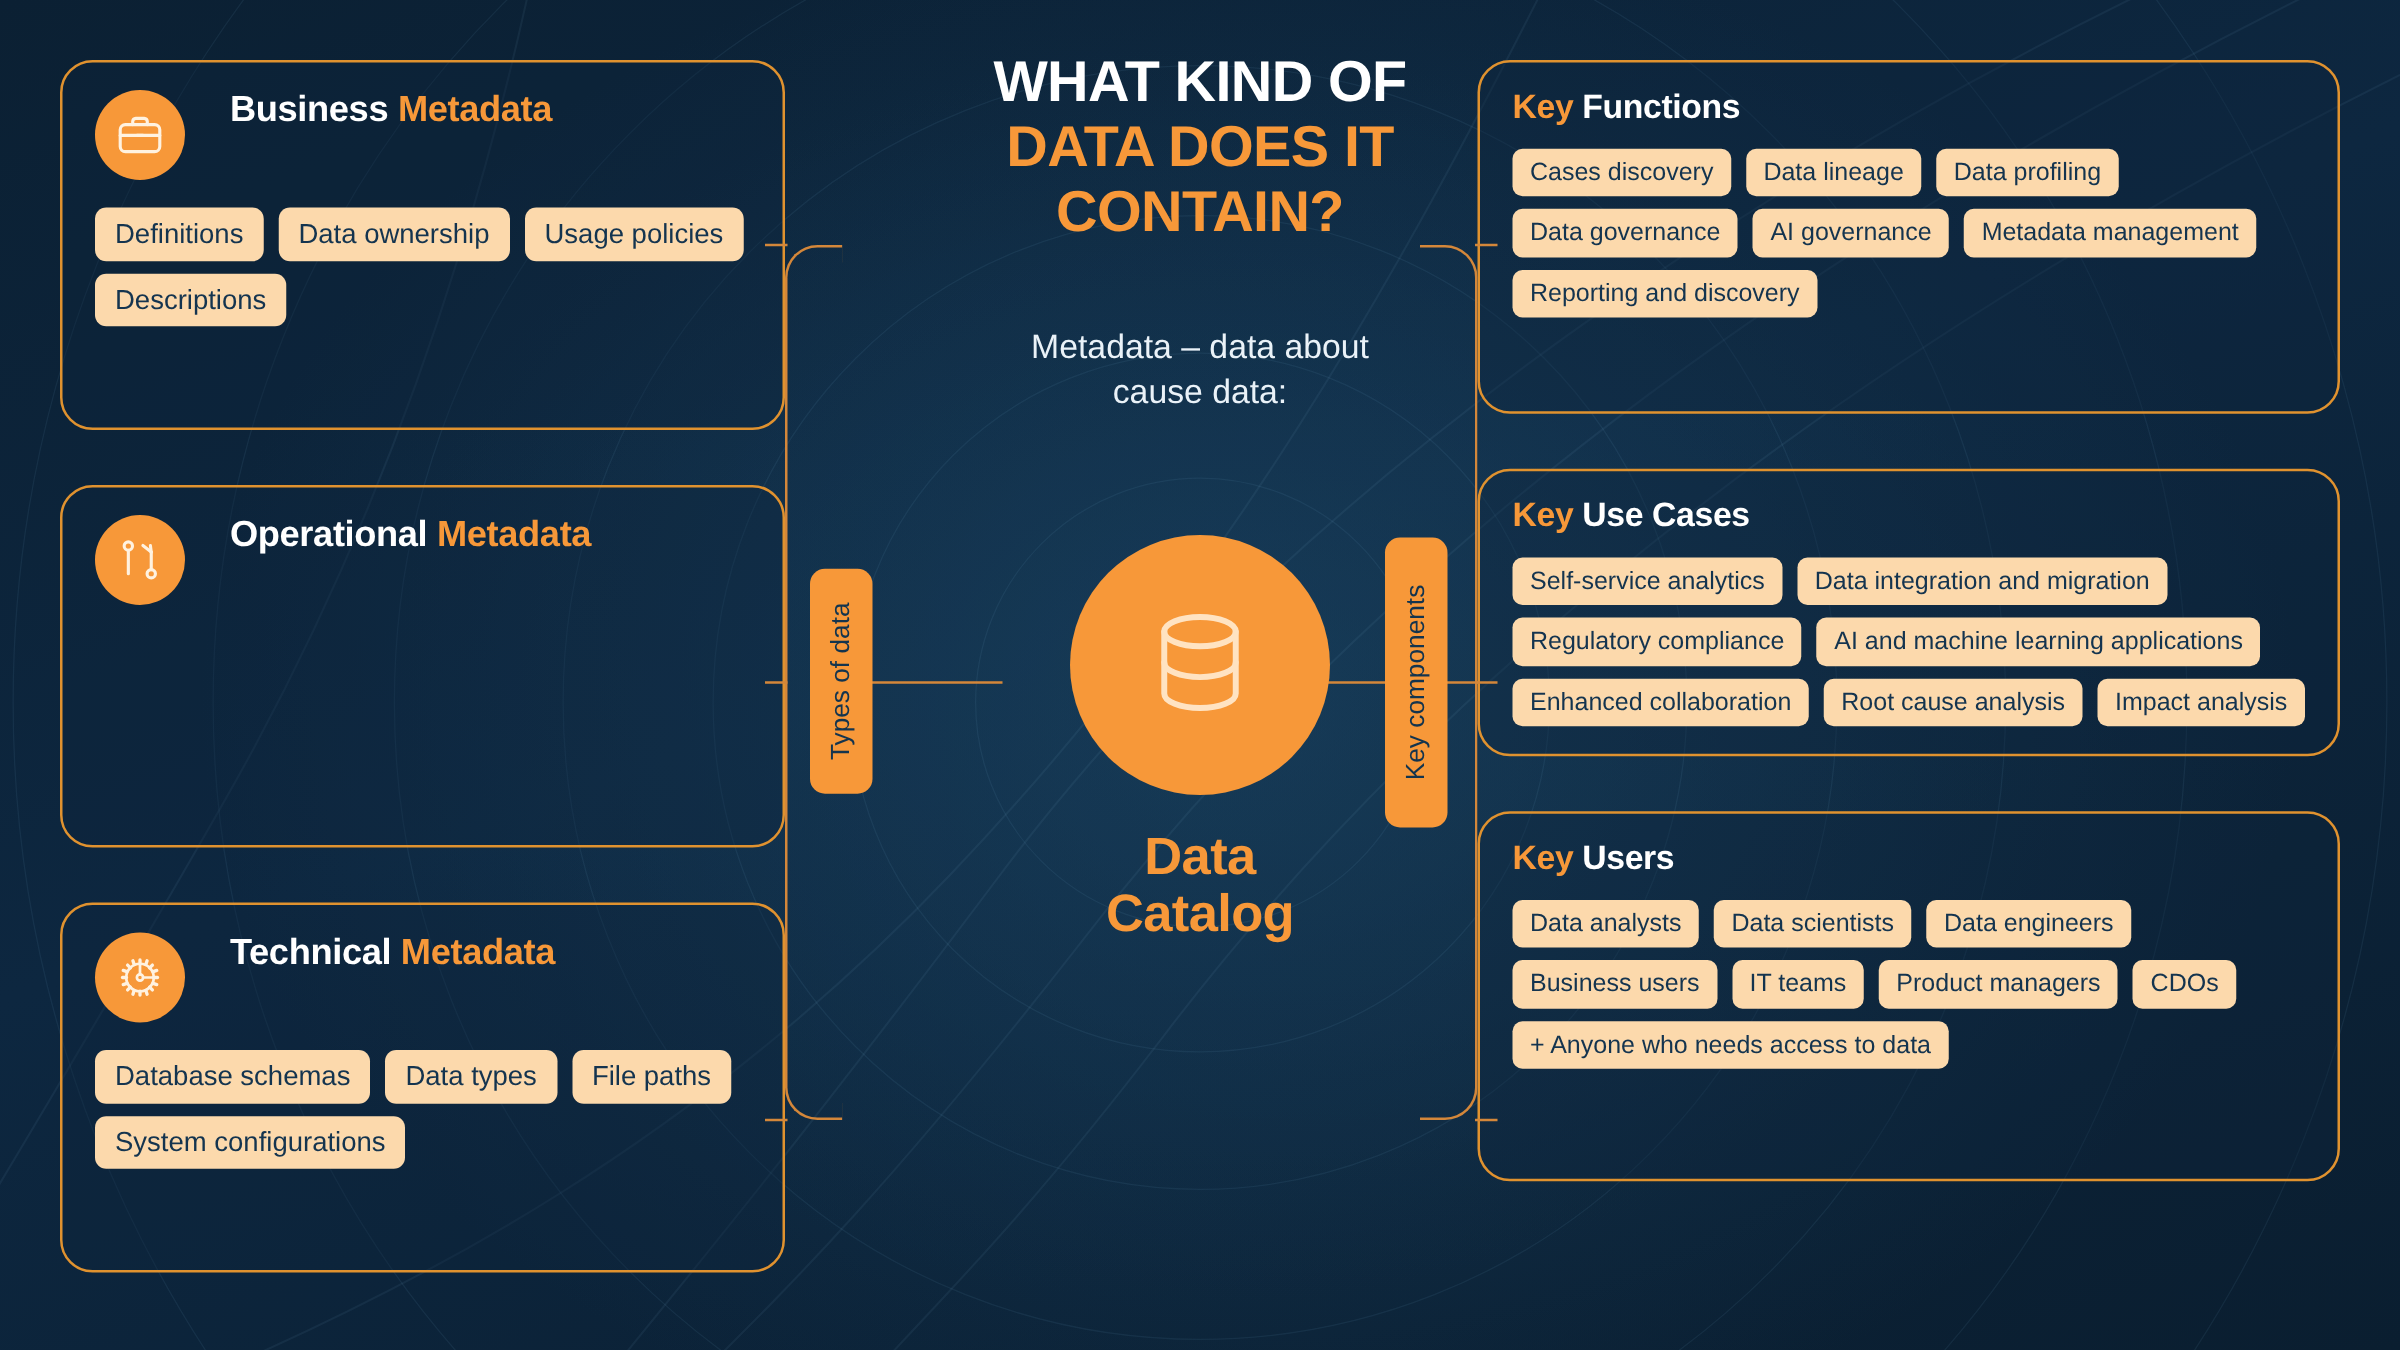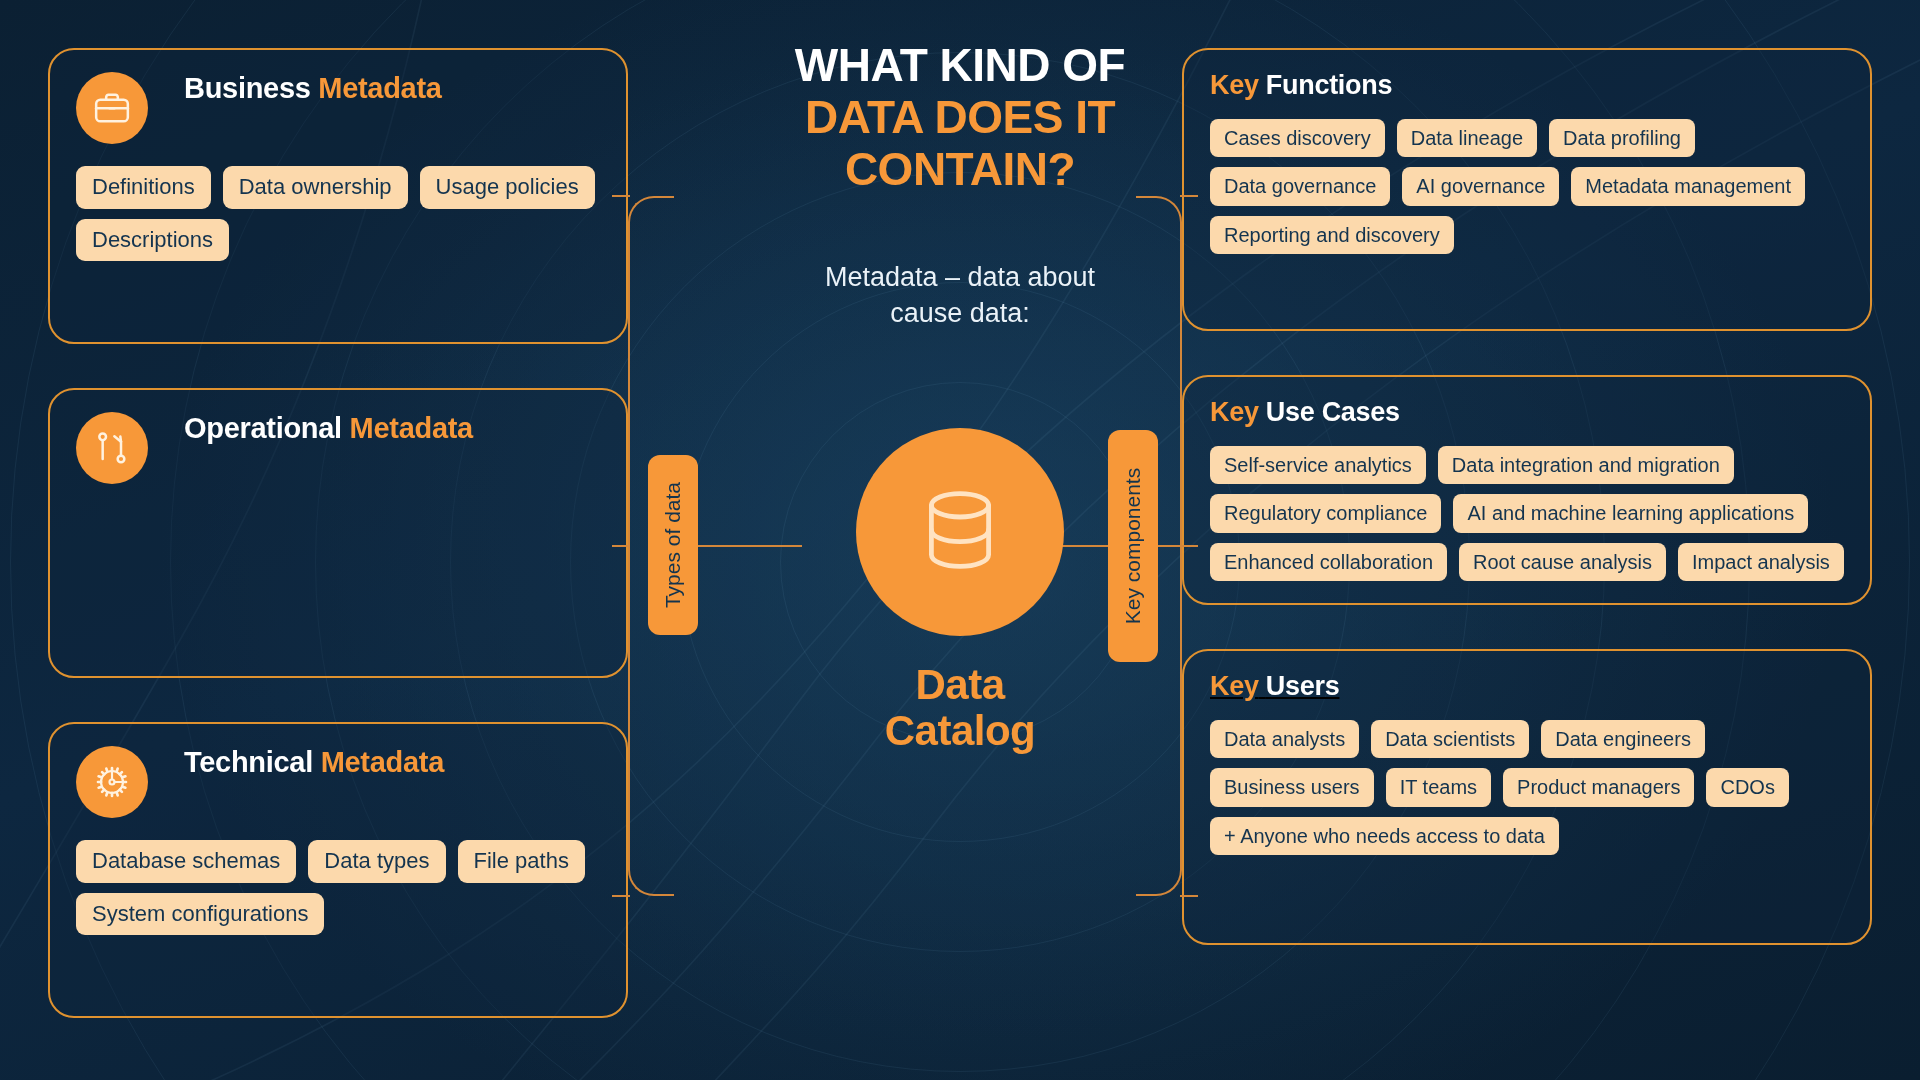--- a/index.html
+++ b/index.html
@@ -253,21 +253,21 @@
         <div class="tag sm">Data integration and migration</div>
         <div class="tag sm">Regulatory compliance</div>
         <div class="tag sm">AI and machine learning applications</div>
         <div class="tag sm">Enhanced collaboration</div>
         <div class="tag sm">Root cause analysis</div>
         <div class="tag sm">Impact analysis</div>
       </div>
     </div>
 
     <div class="panel" style="margin-top:44px;height:296px;padding-top:20px;">
-      <div class="panel-title sm" style="margin-bottom:18px;text-decoration:underline;">
+      <div class="panel-title sm" style="margin-bottom:18px;">
         <span class="o">Key</span>
         <span class="w">Users</span>
       </div>
       <div class="tagrow">
         <div class="tag sm">Data analysts</div>
         <div class="tag sm">Data scientists</div>
         <div class="tag sm">Data engineers</div>
         <div class="tag sm">Business users</div>
         <div class="tag sm">IT teams</div>
         <div class="tag sm">Product managers</div>

